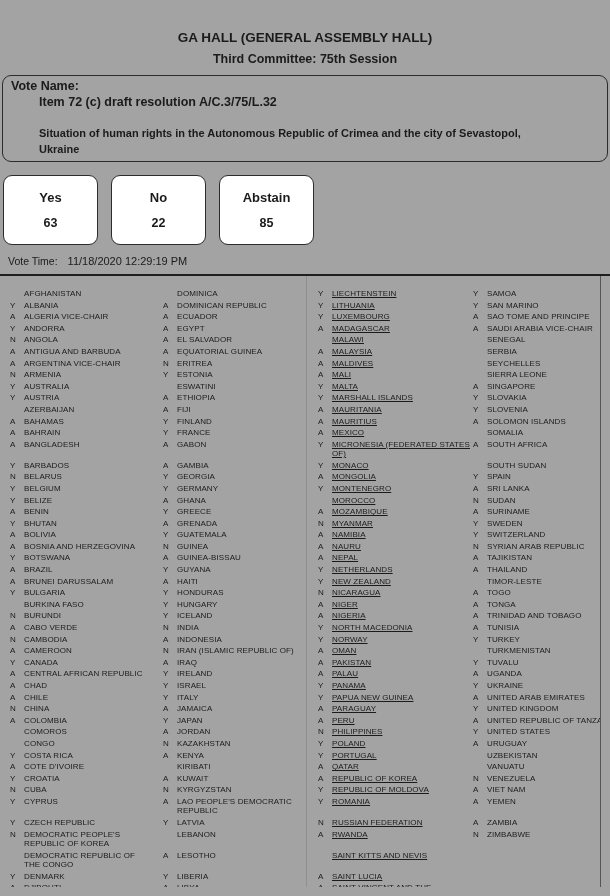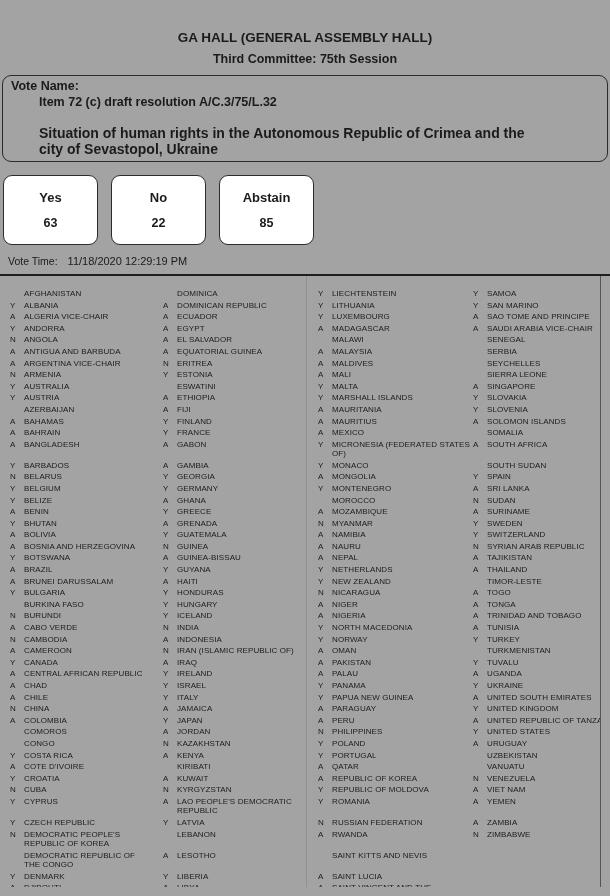--- a/index.html
+++ b/index.html
@@ -11,21 +11,21 @@
   .hdr{margin-top:30px;text-align:center;}
   .hdr-line1{font-size:13.5px;font-weight:bold;}
   .hdr-line2{font-size:12.5px;font-weight:bold;margin-top:7px;}
   
   .vote-name-box{
     margin:9px 2px 0 2px;border:1.5px solid #2c2c2c;border-radius:9px;
     padding:3px 8px 4px 8px;min-height:68px;box-sizing:border-box;
   }
   .vn-label{font-size:12.5px;font-weight:bold;}
   .vn-item{font-size:12.5px;font-weight:bold;margin:2px 0 8px 28px;}
-  .vn-desc{font-size:14px;font-weight:bold;margin:16px 0 0 28px;max-width:505px;line-height:16px;}
+  .vn-desc{font-size:11px;font-weight:bold;margin:16px 0 0 28px;max-width:505px;line-height:16px;}
   
   .results-row{display:flex;gap:13px;margin:13px 0 0 3px;}
   .result-box{
     width:95px;height:70px;border:1.5px solid #2c2c2c;border-radius:9px;
     display:flex;flex-direction:column;align-items:center;justify-content:center;gap:11px;
     box-sizing:border-box;background:#fff;
   }
   .rb-label{font-size:13px;font-weight:bold;}
   .rb-count{font-size:12.5px;font-weight:bold;}
   
@@ -38,21 +38,21 @@
   }
   .divider-v{position:absolute;top:0;bottom:0;width:1px;background:#8f8f8f;}
   .divider-v.d1{left:306px;}
   .divider-v.d2{left:600px;background:#555;}
   .vrow{display:grid;grid-template-columns:153px 155px 155px 127px;padding:0 0 2.2px 10px;}
   .vcell{display:flex;align-items:flex-start;font-size:8px;line-height:9.4px;}
   .vletter{flex:0 0 14px;width:14px;}
   .vname{letter-spacing:0.1px;}
   .c0 .vname{max-width:128px;}
   .c1 .vname{max-width:141px;}
-  .c2 .vname{max-width:141px;}
+  .c2 .vname{max-width:141px;text-decoration:underline;}
   .c3{overflow:hidden;}
   .c3 .vname{white-space:nowrap;}
 </style>
 </head>
 <body>
 
 <div class="page">
 
   <div class="hdr">
     <div class="hdr-line1">GA HALL (GENERAL ASSEMBLY HALL)</div>
@@ -708,21 +708,21 @@
           <div class="vcell c1">
             <span class="vletter">Y</span>
             <span class="vname">ITALY</span>
           </div>
           <div class="vcell c2">
             <span class="vletter">Y</span>
             <span class="vname">PAPUA NEW GUINEA</span>
           </div>
           <div class="vcell c3">
             <span class="vletter">A</span>
-            <span class="vname">UNITED SOUTH EMIRATES</span>
+            <span class="vname">UNITED ARAB EMIRATES</span>
           </div>
         </div>
         <div class="vrow">
           <div class="vcell c0">
             <span class="vletter">N</span>
             <span class="vname">CHINA</span>
           </div>
           <div class="vcell c1">
             <span class="vletter">A</span>
             <span class="vname">JAMAICA</span>

